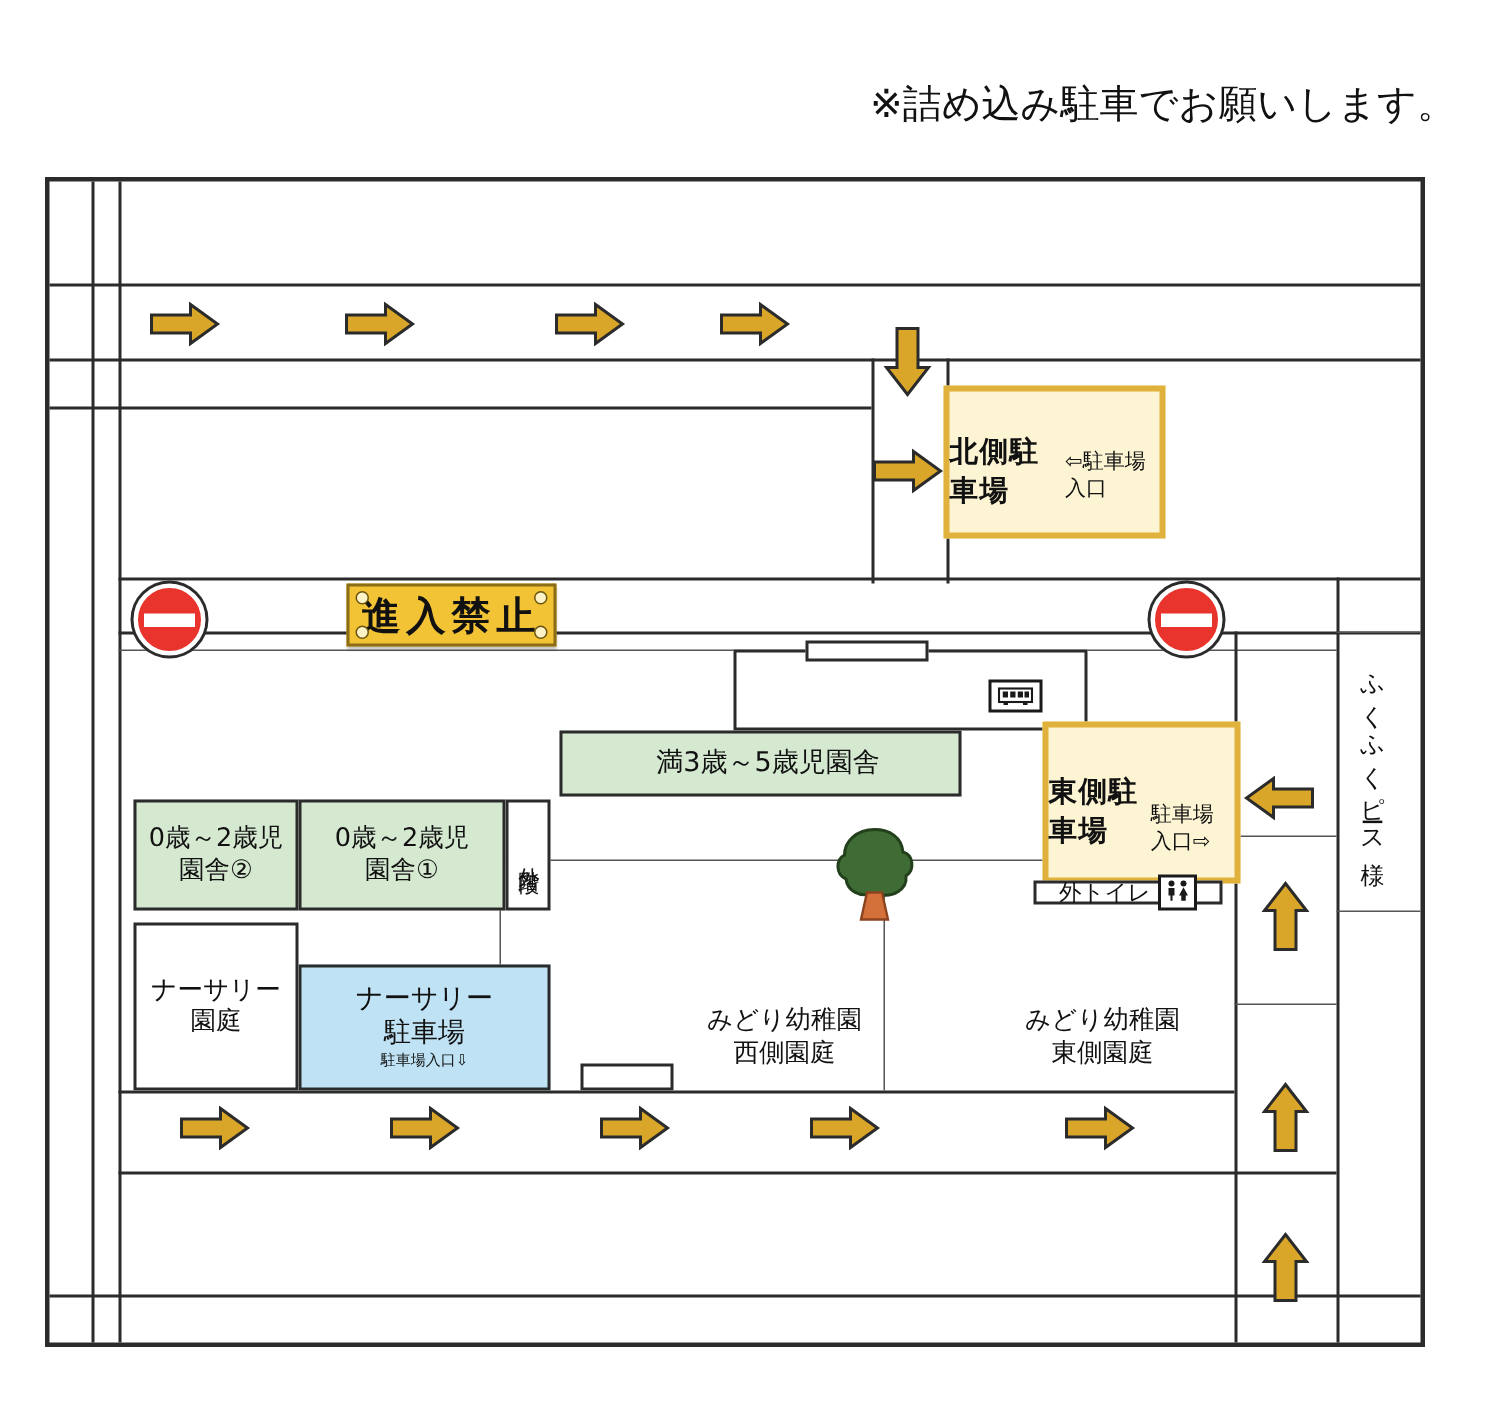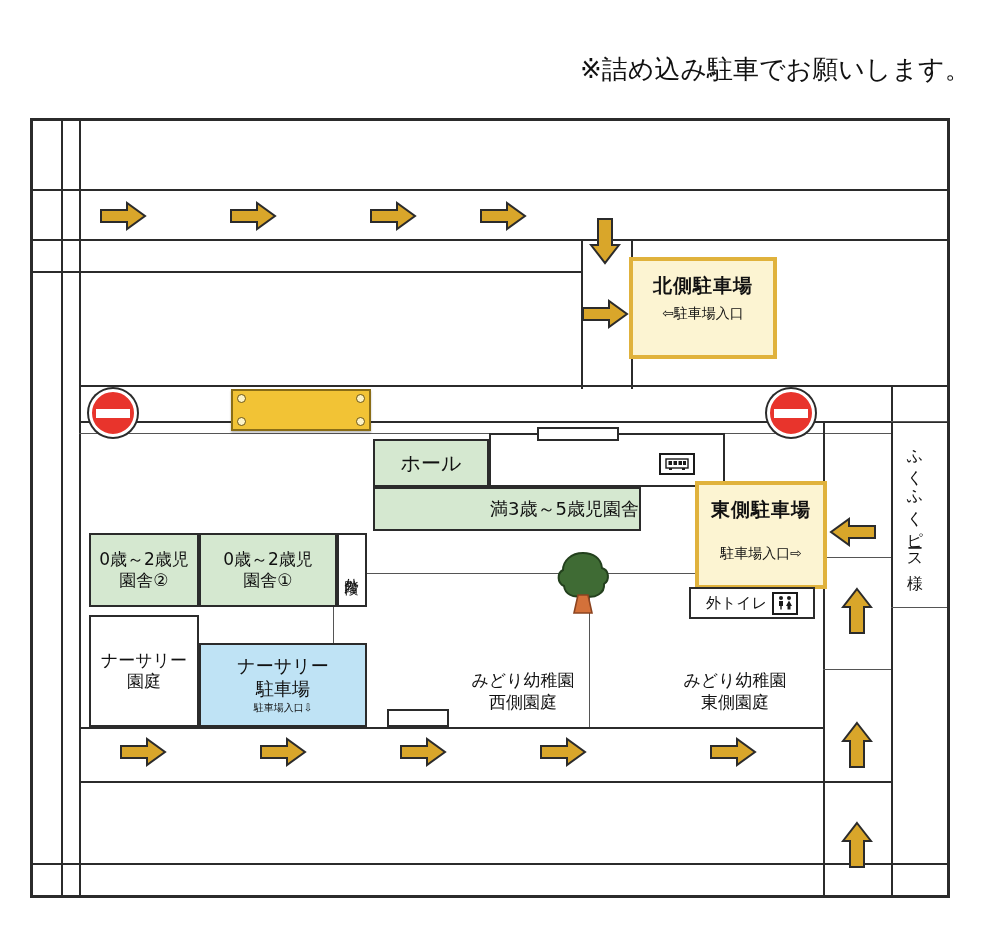--- a/index.html
+++ b/index.html
@@ -83,21 +83,21 @@
     white-space: pre;
   }
 
   
   .parkbox {
     position: absolute;
     box-sizing: border-box;
     background: #fcf4d2;
     border: 4px solid #e0b23c;
     display: flex;
-    flex-direction: column;
+    flex-direction: row;
     align-items: center;
     justify-content: flex-start;
     padding-top: 12px;
   }
   .parkbox .pb-title {
     font-size: 19px;
     font-weight: bold;
     letter-spacing: 1px;
   }
   .parkbox .pb-sub {
@@ -284,42 +284,40 @@
     </div>
     <div class="noentry" style="left:734px; top:268px;">
       <div class="bar"></div>
     </div>
 
     <div class="banner" style="left:198px; top:268px; width:140px; height:42px;">
       <span class="tack tl"></span>
       <span class="tack tr"></span>
       <span class="tack bl"></span>
       <span class="tack br"></span>
-    </div>
-
-    <div class="block green" style="left:340px; top:318px; width:116px; height:48px; font-size:20px;">
-      <span>ホール</span>
-    </div>
+      <span>進入禁止</span>
+    </div>
+
 
     <div class="block" style="left:456px; top:312px; width:236px; height:54px;"></div>
     <div class="block" style="left:504px; top:306px; width:82px; height:14px;"></div>
 
     <div class="busicon" style="left:626px; top:332px; width:32px; height:18px;">
       <svg width="24" height="13" viewBox="0 0 24 13">
         <rect x="1" y="1" width="22" height="9" fill="#fff" stroke="#1a1a1a" stroke-width="1.4"></rect>
         <rect x="3.5" y="3" width="3.5" height="4" fill="#1a1a1a"></rect>
         <rect x="8.5" y="3" width="3.5" height="4" fill="#1a1a1a"></rect>
         <rect x="13.5" y="3" width="3.5" height="4" fill="#1a1a1a"></rect>
         <rect x="18" y="3" width="3" height="4" fill="#1a1a1a"></rect>
         <rect x="4" y="10" width="3" height="2" fill="#1a1a1a"></rect>
         <rect x="17" y="10" width="3" height="2" fill="#1a1a1a"></rect>
       </svg>
     </div>
 
-    <div class="block green" style="left:340px; top:366px; width:268px; height:44px; font-size:18px; justify-content:flex-end; padding-left:10px;">
+    <div class="block green" style="left:340px; top:366px; width:268px; height:44px; font-size:18px; justify-content:center; padding-left:10px;">
       <span>満3歳～5歳児園舎</span>
     </div>
 
     <div class="parkbox" style="left:662px; top:360px; width:132px; height:108px;">
       <div class="pb-title">東側駐車場</div>
       <div class="pb-sub" style="margin-top:22px;">駐車場入口⇨</div>
     </div>
 
     <div class="arrow" style="left:796px; top:396px;">
       <svg width="48" height="30" viewBox="0 0 48 30">
@@ -339,21 +337,21 @@
       <span class="vtext" style="position:static; font-size:14px;">外階段</span>
     </div>
 
     <div class="tree" style="left:518px; top:428px;">
       <svg width="64" height="68" viewBox="0 0 64 68">
         <path d="M32 4 C20 4 12 12 12 21 C6 24 6 34 13 37 C14 45 22 49 30 47 L34 47 C44 50 54 44 53 35 C59 31 58 21 51 19 C50 9 42 4 32 4 Z" fill="#3f6b34" stroke="#23401d" stroke-width="2"></path>
         <polygon points="27,46 37,46 41,64 23,64" fill="#d4713a" stroke="#8c4420" stroke-width="1.6"></polygon>
       </svg>
     </div>
 
-    <div class="toiletbox" style="left:656px; top:466px; width:126px; height:32px;">
+    <div class="toiletbox" style="left:656px; top:466px; width:126px; height:16px;">
       <span>外トイレ</span>
       <span class="pictogram">
         <svg width="18" height="15" viewBox="0 0 18 15">
           <circle cx="5" cy="3" r="2" fill="#1a1a1a"></circle>
           <path d="M3 6 h4 v5 h-1.3 v3.5 h-1.4 V11 H3 Z" fill="#1a1a1a"></path>
           <circle cx="13" cy="3" r="2" fill="#1a1a1a"></circle>
           <path d="M13 5.5 L16 11 h-1.5 v3.5 h-3 V11 H10 Z" fill="#1a1a1a"></path>
         </svg>
       </span>
     </div>

